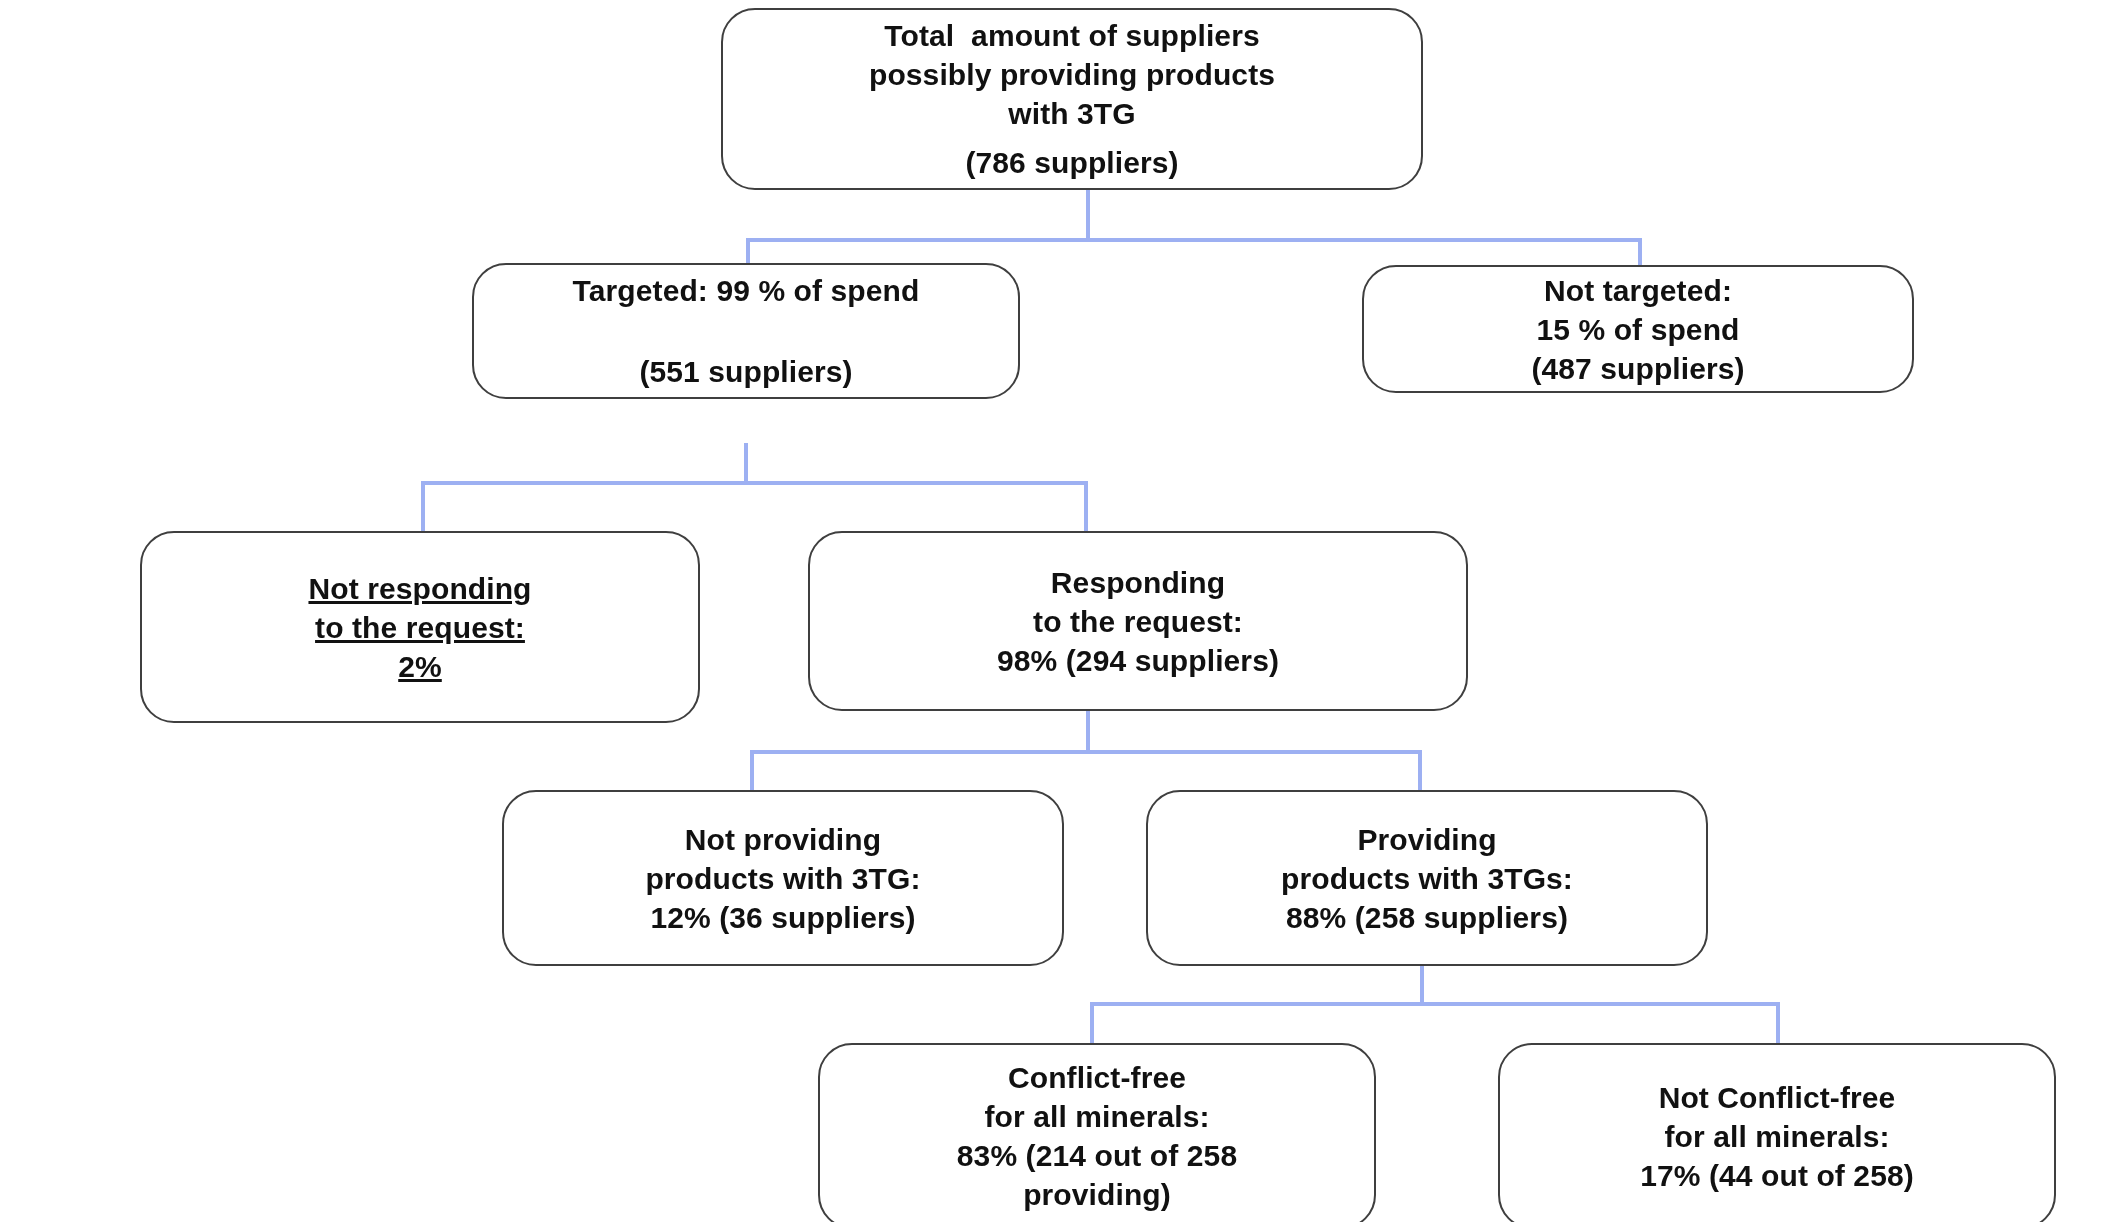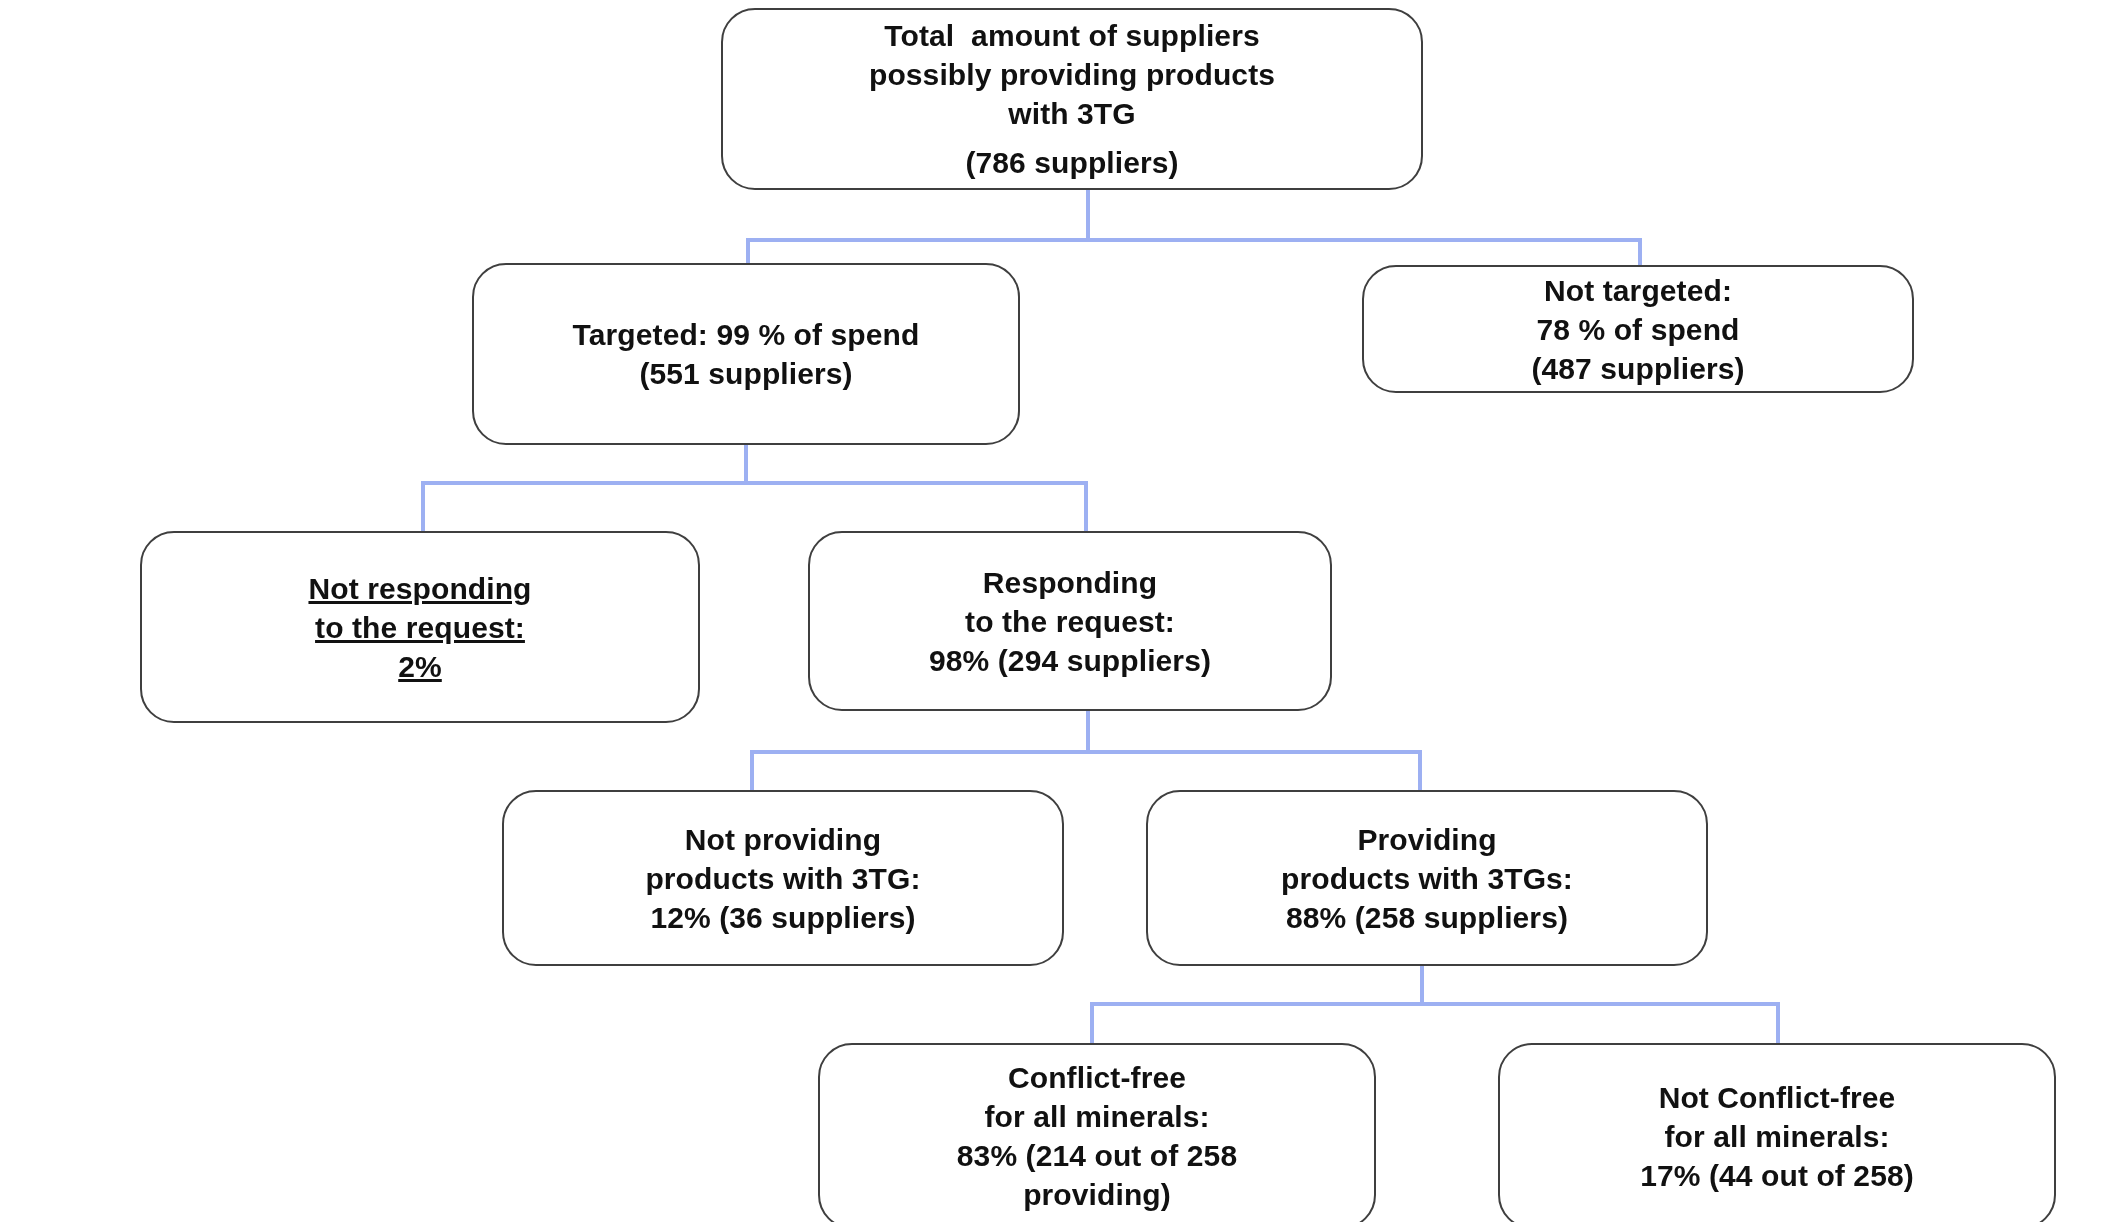--- a/index.html
+++ b/index.html
@@ -77,39 +77,39 @@
   <div class="conn v" style="left: 1776px; top: 1002px; height: 42px; background: rgb(157, 176, 242);"></div>
 
   <div class="node" style="left: 721px; top: 8px; width: 702px; height: 182px; border-color: rgb(63, 63, 63);">
     <span class="line">Total  amount of suppliers</span>
     <span class="line">possibly providing products</span>
     <span class="line">with 3TG</span>
     <span class="spacer"></span>
     <span class="line">(786 suppliers)</span>
   </div>
 
-  <div class="node" style="left: 472px; top: 263px; width: 548px; height: 182px; border-color: rgb(63, 63, 63);">
+  <div class="node" style="left: 472px; top: 263px; width: 548px; height: 136px; border-color: rgb(63, 63, 63); justify-content: space-between;">
     <span class="line">Targeted: 99 % of spend</span>
     <span class="line">(551 suppliers)</span>
   </div>
 
   <div class="node" style="left: 1362px; top: 265px; width: 552px; height: 128px; border-color: rgb(63, 63, 63);">
     <span class="line">Not targeted:</span>
-    <span class="line">78 % of spend</span>
+    <span class="line">15 % of spend</span>
     <span class="spacer"></span>
     <span class="line">(487 suppliers)</span>
   </div>
 
   <div class="node" style="left: 140px; top: 531px; width: 560px; height: 192px; border-color: rgb(63, 63, 63); text-decoration: underline;">
     <span class="line">Not responding</span>
     <span class="line">to the request:</span>
     <span class="line">2%</span>
   </div>
 
-  <div class="node" style="left: 808px; top: 531px; width: 524px; height: 180px; border-color: rgb(63, 63, 63);">
+  <div class="node" style="left: 808px; top: 531px; width: 660px; height: 180px; border-color: rgb(63, 63, 63);">
     <span class="line">Responding</span>
     <span class="line">to the request:</span>
     <span class="line">98% (294 suppliers)</span>
   </div>
 
   <div class="node" style="left: 502px; top: 790px; width: 562px; height: 176px; border-color: rgb(63, 63, 63);">
     <span class="line">Not providing</span>
     <span class="line">products with 3TG:</span>
     <span class="line">12% (36 suppliers)</span>
   </div>

